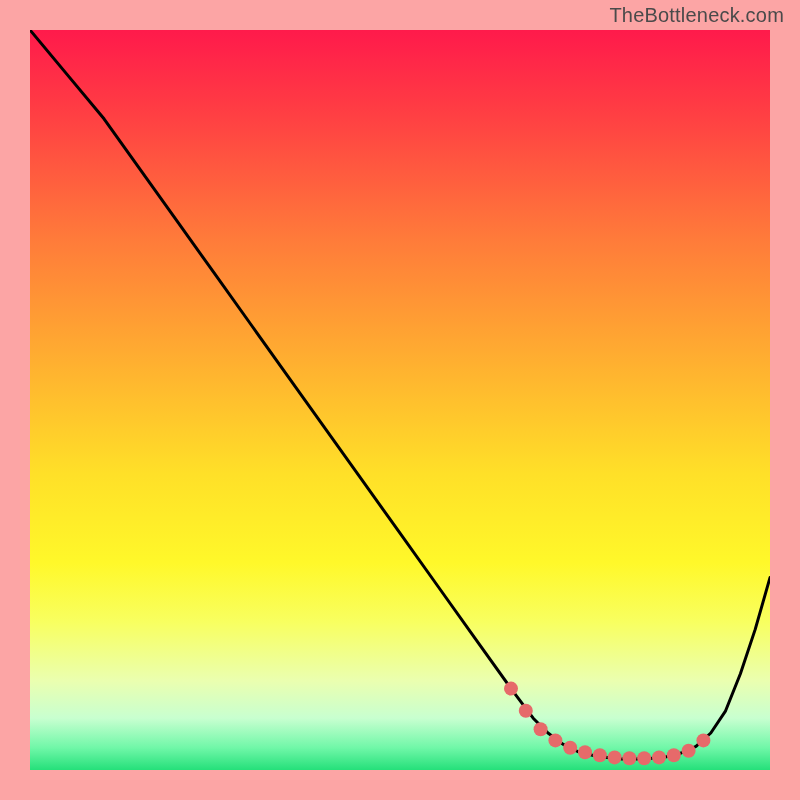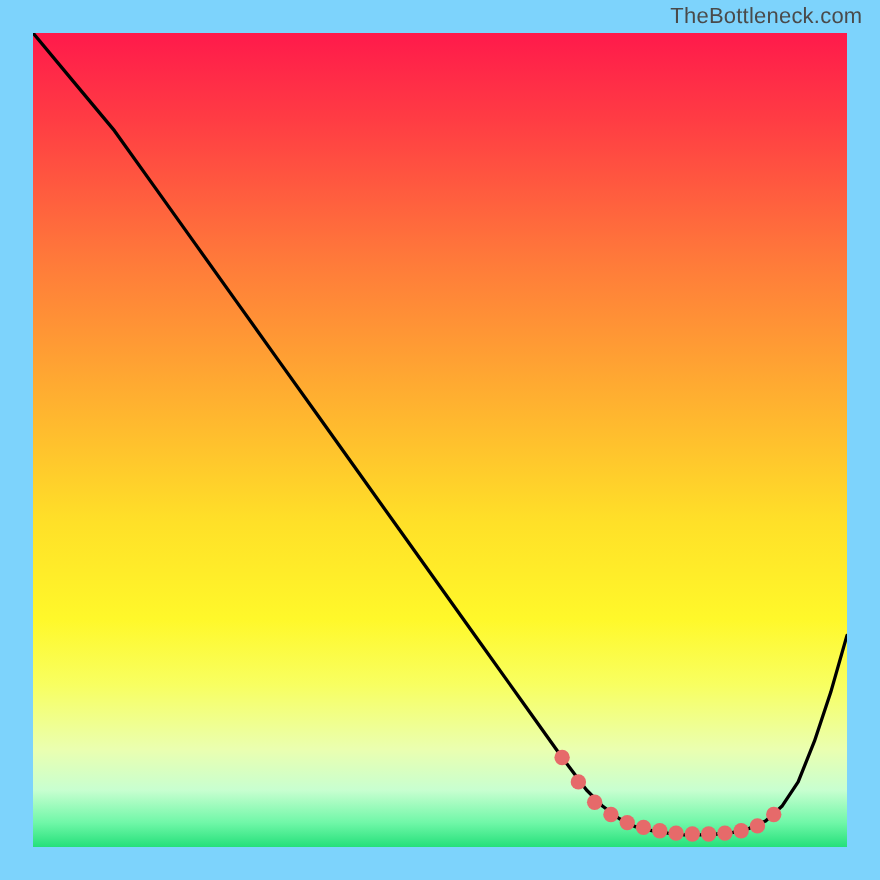--- a/index.html
+++ b/index.html
@@ -1,21 +1,21 @@
 <!DOCTYPE html>
 <html><head>
 <meta charset="utf-8">
 <style>
   * { margin: 0; padding: 0; box-sizing: border-box; }
   html, body { width: 800px; height: 800px; background: #000; overflow: hidden; }
   .frame {
     position: absolute;
     left: 0; top: 0;
     width: 800px; height: 800px;
-    background: #7dd3fc;
+    background: #fca5a5;
   }
   .attribution {
     position: absolute;
     top: 4px;
     right: 16px;
     font-family: Arial, Helvetica, sans-serif;
     font-size: 20px;
     color: #4a4a4a;
     letter-spacing: 0.2px;
   }

